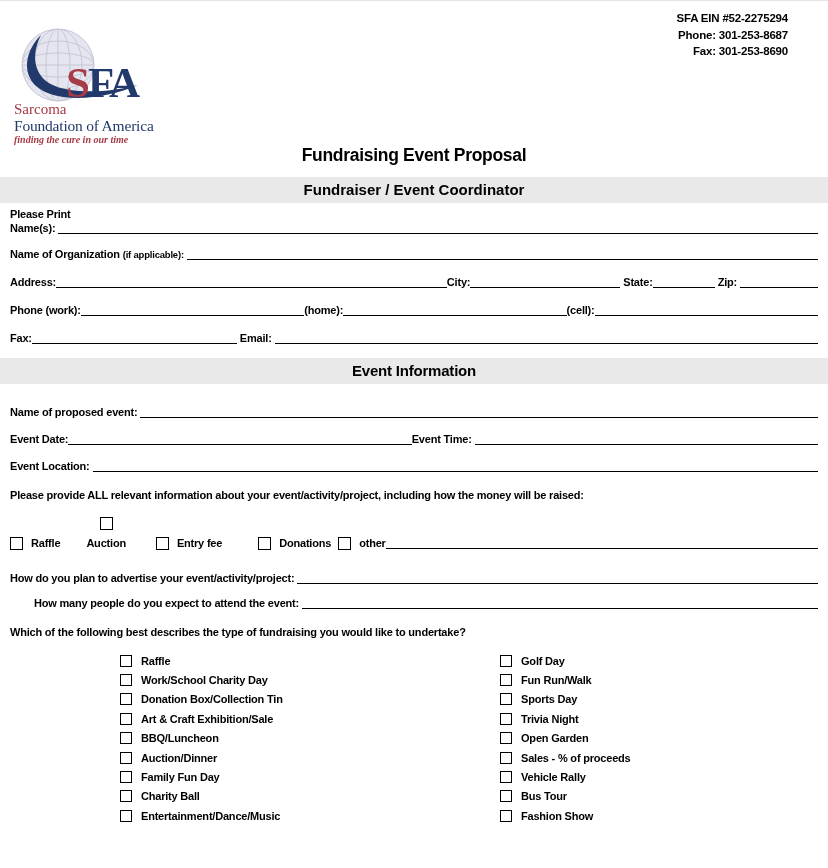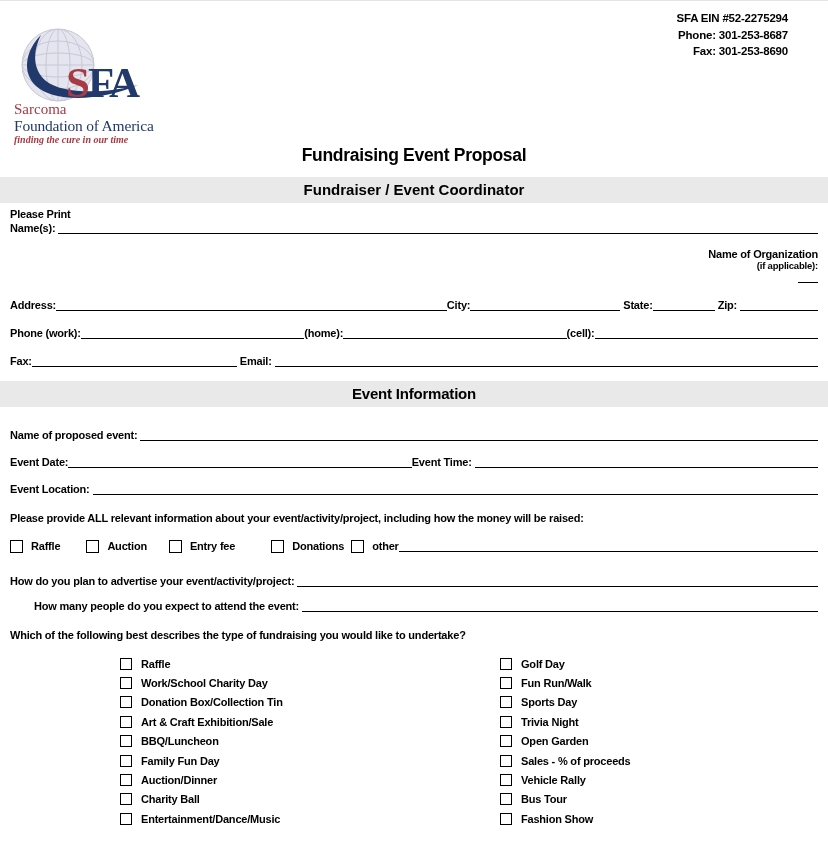--- a/index.html
+++ b/index.html
@@ -43,39 +43,39 @@
   .lbl-sm{font-weight:700;font-size:9.5px;letter-spacing:-0.2px;white-space:nowrap;}
   .row{display:flex;align-items:flex-end;margin:0 10px;}
   .fill{flex:1 1 auto;border-bottom:1.6px solid var(--ink);height:12px;min-width:20px;}
   .fill.w150{flex:0 0 150px;}
   .fill.w62{flex:0 0 62px;}
   .fill.w78{flex:0 0 78px;}
   .fill.w205{flex:0 0 205px;}
   .gap2{margin-left:3px;}
   .please-print{margin:5px 10px 0;}
   .r-name{margin-top:2px;}
-  .r-org{margin-top:14px;flex-direction:column;}
+  .r-org{margin-top:14px;}
   .r-addr{margin-top:16px;}
   .r-phone{margin-top:16px;}
   .r-fax{margin-top:16px;}
   .r-propev{margin-top:22px;}
   .r-datetime{margin-top:15px;}
   .r-loc{margin-top:15px;}
   .prompt{margin:17px 10px 0;font-weight:700;font-size:11px;letter-spacing:-0.2px;}
   .r-adv{margin-top:23px;}
   .r-att{margin-top:13px;padding-left:24px;}
 
   
   .cb{display:inline-block;width:13px;height:13px;border:1.5px solid var(--ink);
       background:#fff;flex:0 0 13px;}
   .money-row{display:flex;align-items:flex-end;margin:15px 10px 0;}
   .money-item{display:flex;align-items:center;gap:8px;}
   .money-item .cb{position:relative;top:1px;}
   .mi-1{margin-right:26px;}
-  .mi-2{margin-right:22px;}
+  .mi-2{margin-right:30px;flex-direction:column;}
   .mi-3{margin-right:36px;}
   .mi-4{margin-right:7px;}
 
   .checklist{display:flex;margin:13px 0 0 120px;}
   .col{display:flex;flex-direction:column;}
   .col-left{width:380px;}
   .opt{display:flex;align-items:center;gap:9px;height:19.4px;}
   .opt .cb{width:12px;height:12px;flex-basis:12px;border-width:1.4px;}
 </style>
 </head>
@@ -232,28 +232,28 @@
       <label class="opt">
           <span class="cb"></span>
           <span class="lbl">Art &amp; Craft Exhibition/Sale</span>
         </label>
       <label class="opt">
           <span class="cb"></span>
           <span class="lbl">BBQ/Luncheon</span>
         </label>
       <label class="opt">
           <span class="cb"></span>
+          <span class="lbl">Auction/Dinner</span>
+        </label>
+      <label class="opt">
+          <span class="cb"></span>
           <span class="lbl">Family Fun Day</span>
         </label>
       <label class="opt">
           <span class="cb"></span>
-          <span class="lbl">Auction/Dinner</span>
-        </label>
-      <label class="opt">
-          <span class="cb"></span>
           <span class="lbl">Charity Ball</span>
         </label>
       <label class="opt">
           <span class="cb"></span>
           <span class="lbl">Entertainment/Dance/Music</span>
         </label>
     </div>
     <div class="col">
       <label class="opt">
           <span class="cb"></span>

